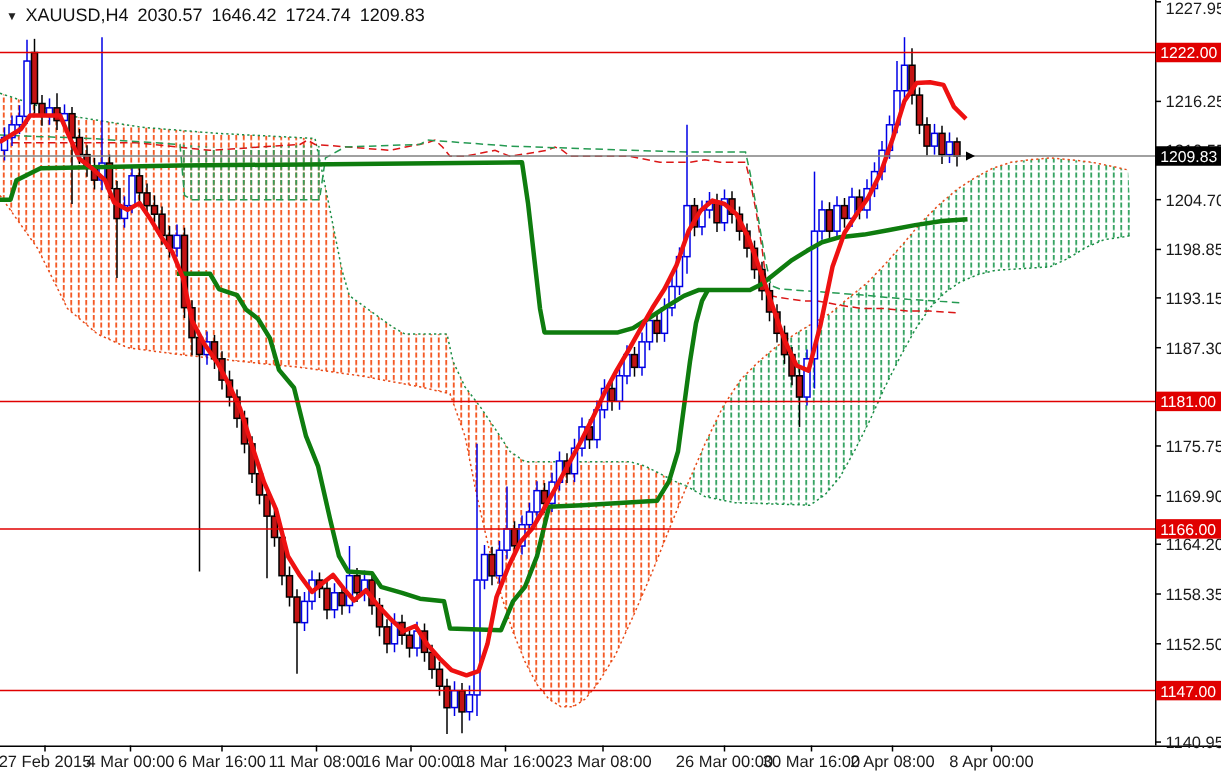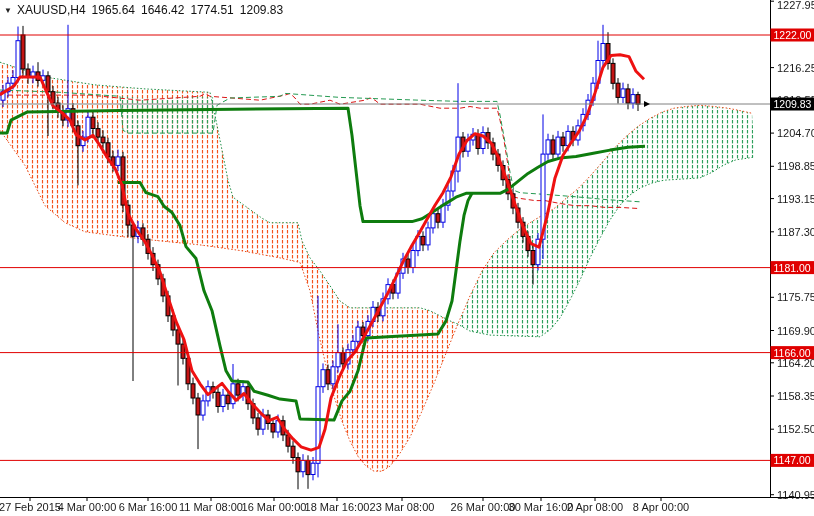--- a/index.html
+++ b/index.html
@@ -376,16 +376,16 @@
           <text x="483" y="511" text-anchor="middle" font-size="11" fill="#1a1a1a">26 Mar 00:00</text>
           <line x1="541" y1="497" x2="541" y2="501" stroke="#000000"></line>
           <text x="541" y="511" text-anchor="middle" font-size="11" fill="#1a1a1a">30 Mar 16:00</text>
           <line x1="595" y1="497" x2="595" y2="501" stroke="#000000"></line>
           <text x="595" y="511" text-anchor="middle" font-size="11" fill="#1a1a1a">2 Apr 08:00</text>
           <line x1="661" y1="497" x2="661" y2="501" stroke="#000000"></line>
           <text x="661" y="511" text-anchor="middle" font-size="11" fill="#1a1a1a">8 Apr 00:00</text>
         </g>
       </svg>
     <div class="header">
-      <span class="dd">▼</span><span>XAUUSD,H4</span><span>1965.64</span><span>1646.42</span><span>1774.51</span><span>1209.83</span>
+      <span class="dd">▼</span><span>XAUUSD,H4</span><span>2030.57</span><span>1646.42</span><span>1724.74</span><span>1209.83</span>
     </div>
   </div>
 </div>
 
 </body></html>

